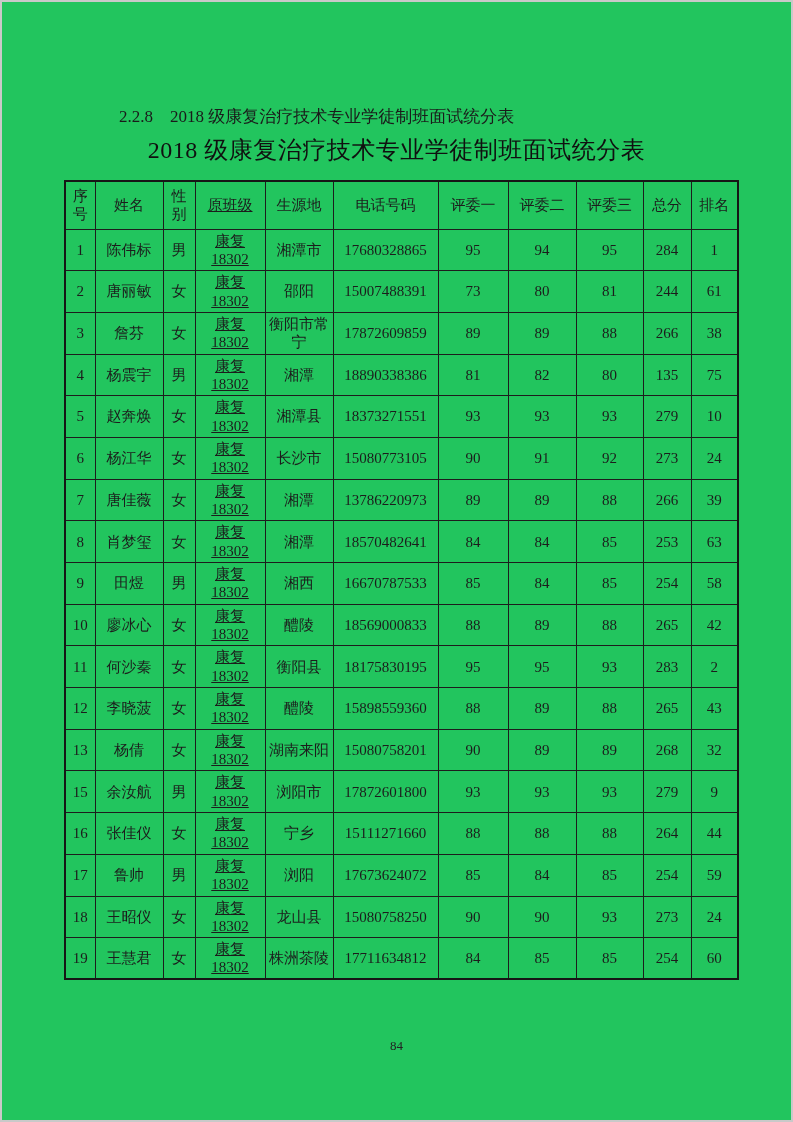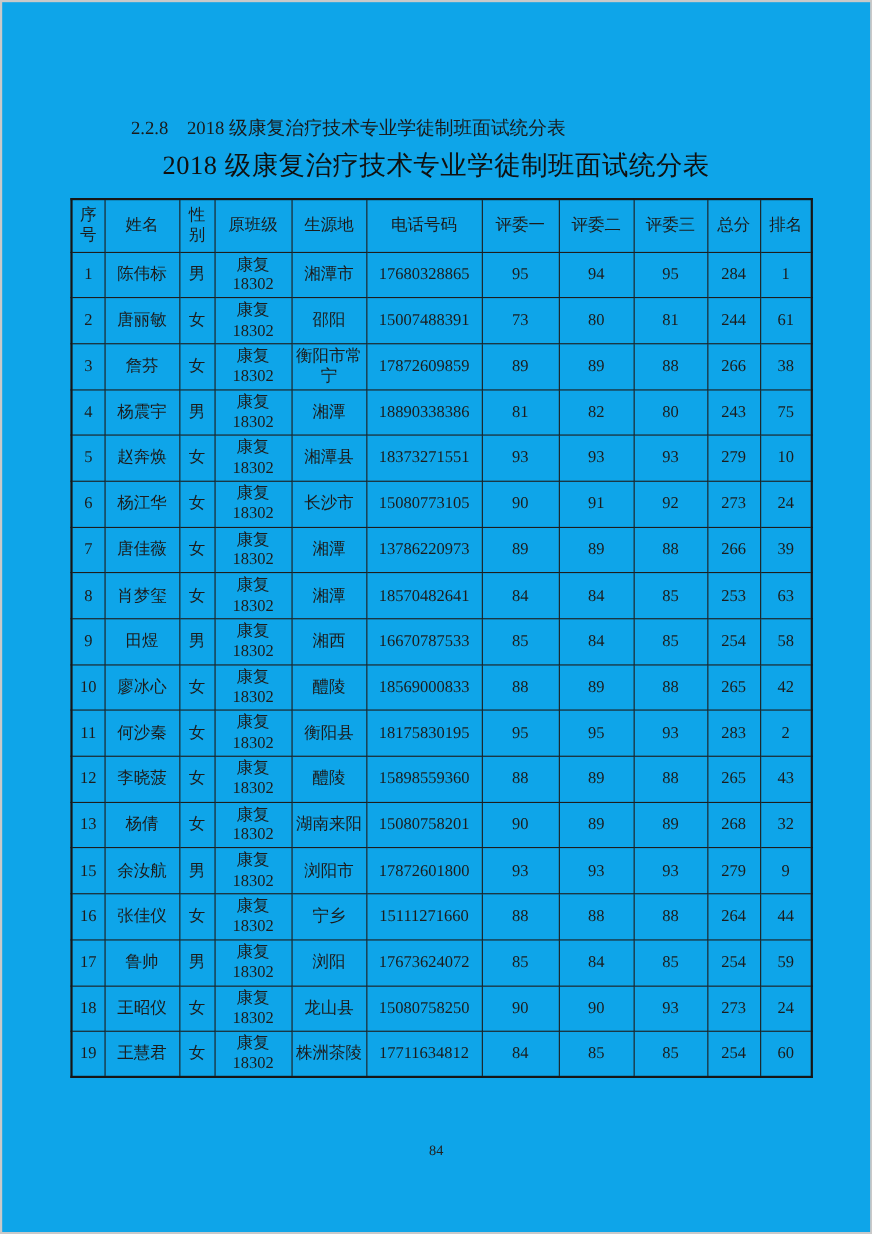--- a/index.html
+++ b/index.html
@@ -5,21 +5,21 @@
   * { margin: 0; padding: 0; box-sizing: border-box; }
   html, body { background: #ffffff; }
   body {
     font-family: "Liberation Serif", "DejaVu Serif", serif;
     color: #1c1c1c;
   }
   .page {
     position: relative;
     width: 793px;
     height: 1122px;
-    background: #0ea5e9;
+    background: #22c55e;
     border: 2px solid #c9c9c9;
     overflow: hidden;
   }
   .section-heading {
     position: absolute;
     left: 117px;
     top: 103px;
     font-size: 17px;
     white-space: pre;
     color: #1a1a1a;
@@ -55,21 +55,21 @@
     white-space: pre-line;
     overflow: hidden;
     color: #1c1c1c;
   }
   .score-table thead tr { height: 48px; }
   .score-table tbody tr { height: 41.7px; }
   
   .col-no     { width: 30px; }
   .col-name   { width: 68px; margin-left: 24px; }
   .col-gender { width: 32px; }
-  .col-class  { width: 70px; }
+  .col-class  { width: 70px; text-decoration: underline; }
   .col-origin { width: 68px; }
   .col-phone  { width: 105px; margin-left: 47px; }
   .col-j1     { width: 70px; }
   .col-j2     { width: 68px; }
   .col-j3     { width: 67px; }
   .col-total  { width: 48px; }
   .col-rank   { width: 47px; }
   .cell-origin { padding: 0 8px; }
   .cell-total, .cell-rank {
     vertical-align: bottom;
@@ -161,21 +161,21 @@
           <td class="col-no cell-no">4</td>
           <td class="col-name cell-name">杨震宇</td>
           <td class="col-gender cell-gender">男</td>
           <td class="col-class cell-class">康复
 18302</td>
           <td class="col-origin cell-origin">湘潭</td>
           <td class="col-phone cell-phone">18890338386</td>
           <td class="col-j1 cell-j1">81</td>
           <td class="col-j2 cell-j2">82</td>
           <td class="col-j3 cell-j3">80</td>
-          <td class="col-total cell-total">243</td>
+          <td class="col-total cell-total">135</td>
           <td class="col-rank cell-rank">75</td>
         </tr>
         <tr>
           <td class="col-no cell-no">5</td>
           <td class="col-name cell-name">赵奔焕</td>
           <td class="col-gender cell-gender">女</td>
           <td class="col-class cell-class">康复
 18302</td>
           <td class="col-origin cell-origin">湘潭县</td>
           <td class="col-phone cell-phone">18373271551</td>

